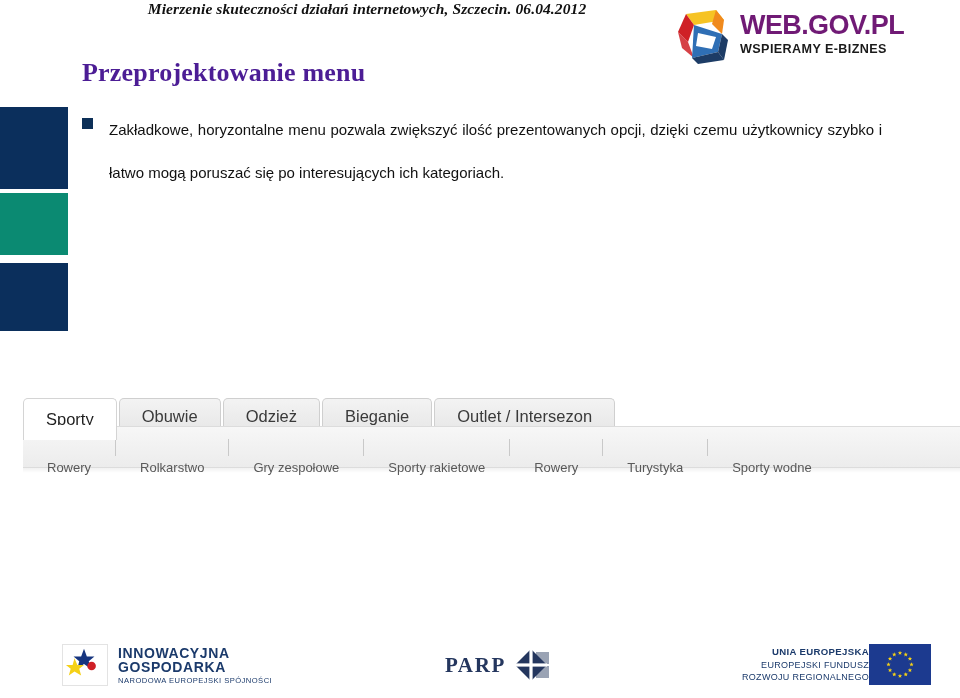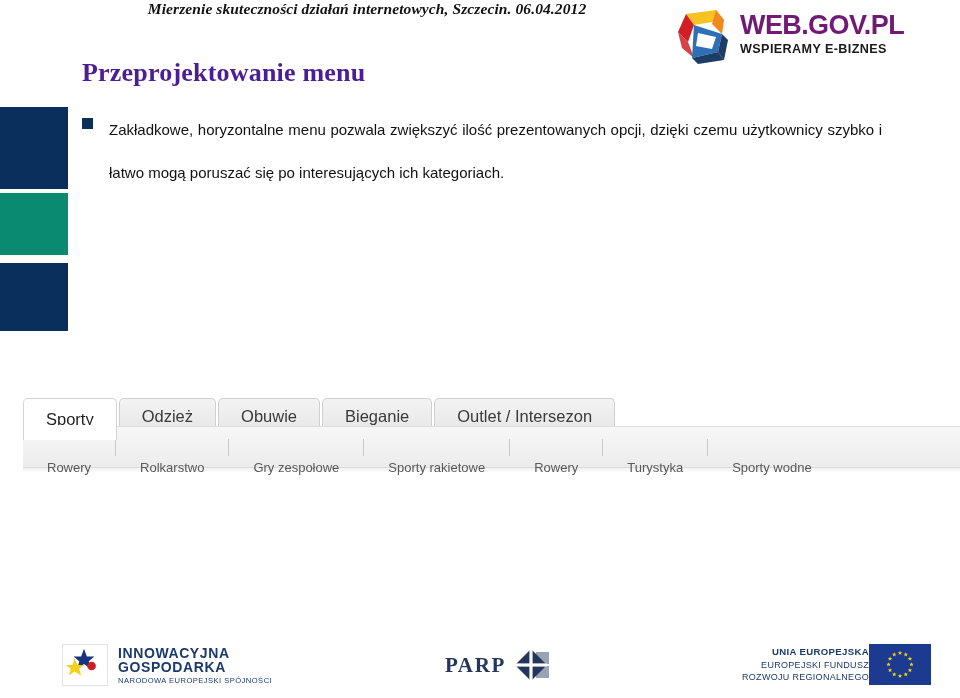--- a/index.html
+++ b/index.html
@@ -344,22 +344,22 @@
 <div class="body-block">
   <div class="bullet-row">
     <span class="bullet-sq"></span>
     <span class="bullet-text">Zakładkowe, horyzontalne menu pozwala zwiększyć ilość prezentowanych opcji, dzięki czemu użytkownicy szybko i łatwo mogą poruszać się po interesujących ich kategoriach.</span>
   </div>
 </div>
 
 <div class="tabs-widget">
   <div class="tabs-strip" id="tabs-strip">
       <div class="tab is-active">Sporty</div>
+      <div class="tab">Obuwie</div>
       <div class="tab">Odzież</div>
-      <div class="tab">Obuwie</div>
       <div class="tab">Bieganie</div>
       <div class="tab">Outlet / Intersezon</div>
     </div>
   <div class="subnav" id="subnav">
       <span class="subnav-item">Rowery</span>
       <span class="subnav-sep"></span>
       <span class="subnav-item">Rolkarstwo</span>
       <span class="subnav-sep"></span>
       <span class="subnav-item">Gry zespołowe</span>
       <span class="subnav-sep"></span>

